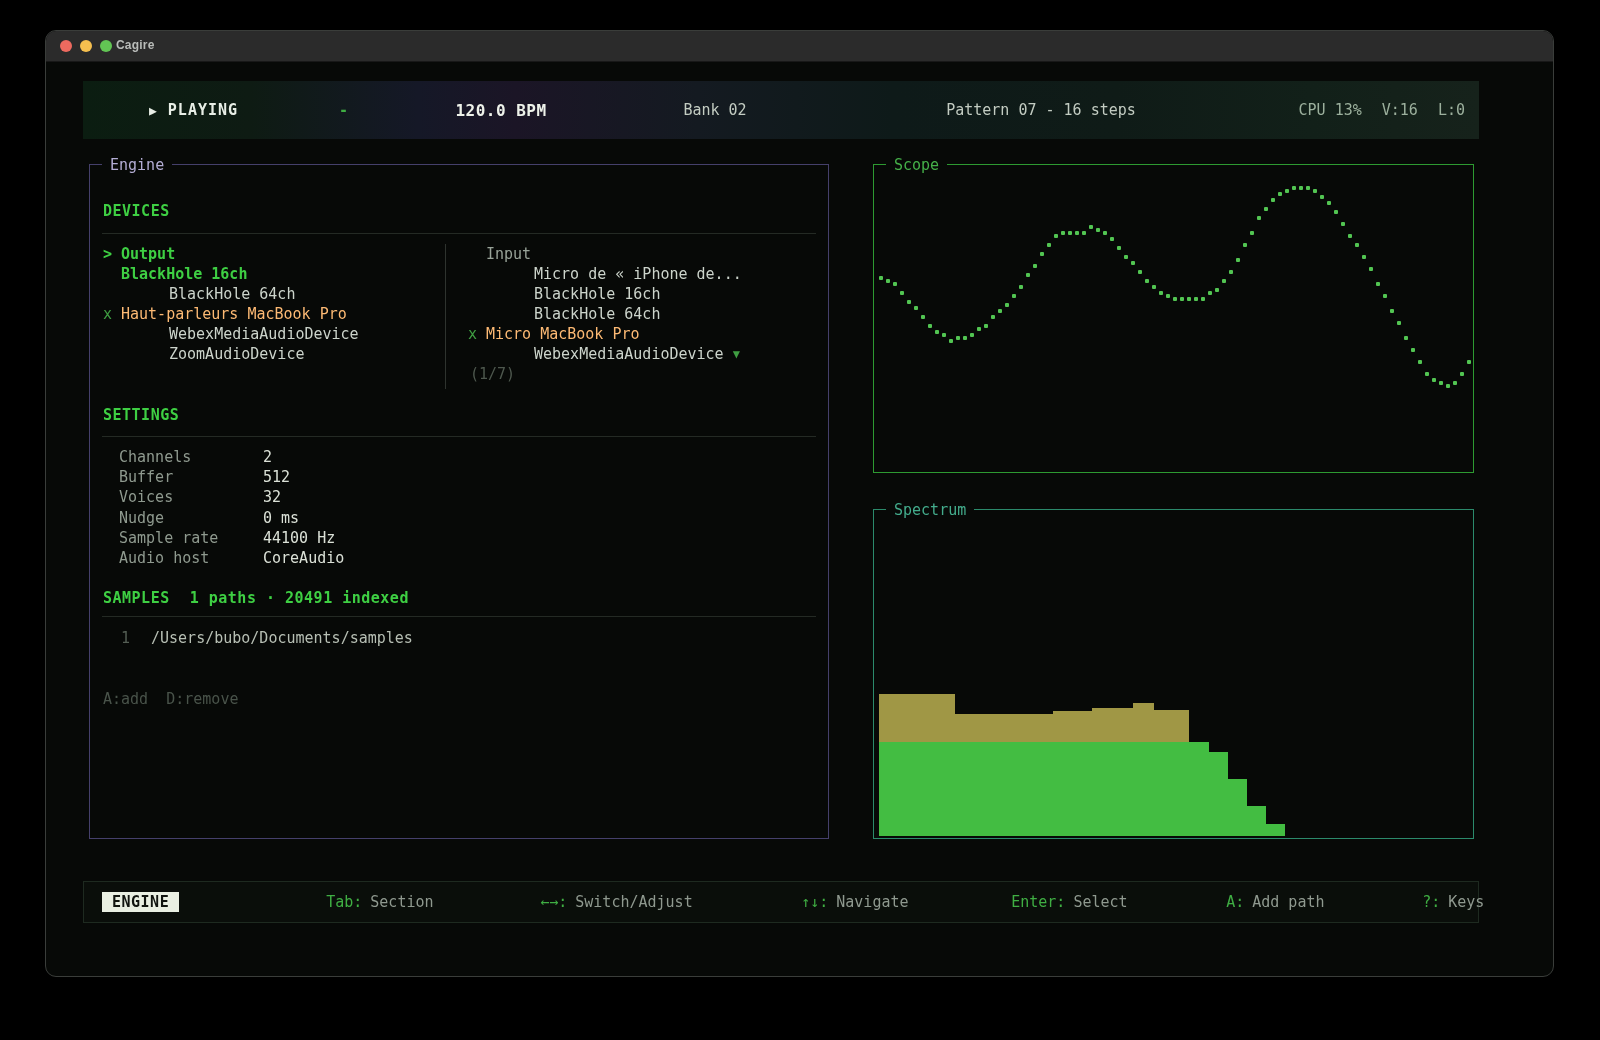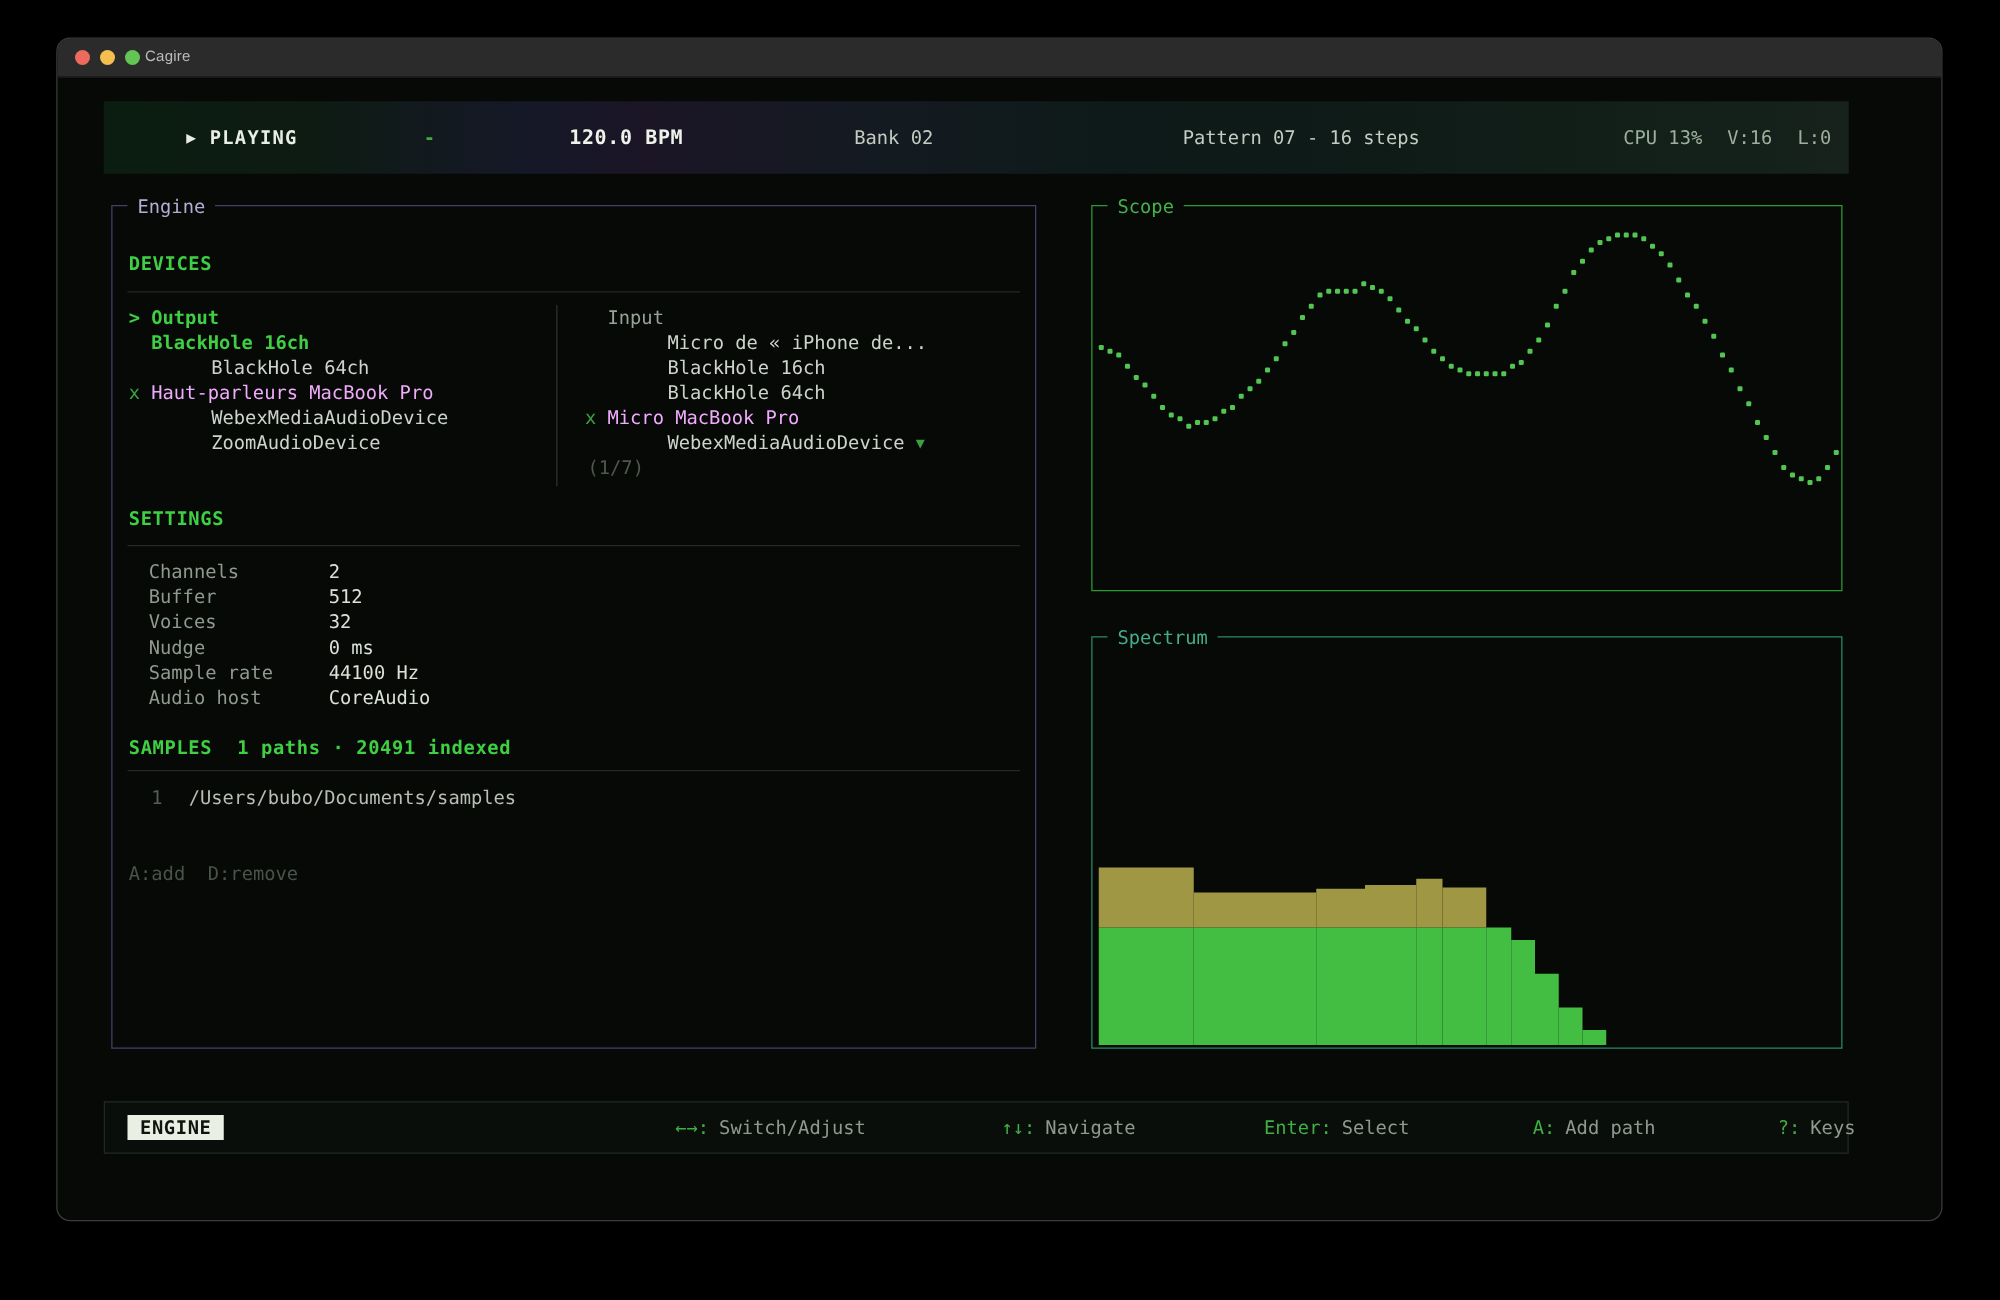--- a/index.html
+++ b/index.html
@@ -14,21 +14,21 @@
     box-shadow:0 25px 70px rgba(0,0,0,.85);
   }
   .titlebar{position:absolute;left:0;top:0;right:0;height:30px;background:#2b2b2b;border-bottom:1px solid #181818;}
   .traffic{position:absolute;left:14px;top:9px;display:flex;gap:8px;}
   .tl{width:12px;height:12px;border-radius:50%;display:block;}
   .tl.red{background:#ed6a5f;}
   .tl.yellow{background:#f5bf4f;}
   .tl.green{background:#62c554;}
   .win-title{
     position:absolute;left:70px;top:7px;font-family:"Liberation Sans",sans-serif;
-    font-size:12px;font-weight:normal;color:#b9bcb9;letter-spacing:.2px;
+    font-size:12px;font-weight:bold;color:#b9bcb9;letter-spacing:.2px;
   }
   
   .topbar{
     position:absolute;left:37px;top:50px;width:1396px;height:58px;
     background:linear-gradient(90deg,#0b1d11 0%,#0e1b13 12%,#151827 24%,#1b1526 31%,#141a21 44%,#0e1a19 58%,#0f1b17 74%,#122019 88%,#16221b 100%);
   }
   .tb-item{position:absolute;top:50%;transform:translateY(-50%);font-size:15px;white-space:pre;}
   .playing{left:66px;color:#e8eee6;font-weight:bold;letter-spacing:1px;display:flex;gap:10px;align-items:center;}
   .play-glyph{font-size:13px;}
   .tb-dash{left:256px;color:#3fae43;font-weight:bold;}
@@ -49,21 +49,21 @@
   .spectrum{left:827px;top:478px;width:599px;height:328px;border-color:#2b8a6b;}
   .spectrum .panel-title{color:#43ac8c;}
   
   .heading{position:absolute;color:#3ecf43;font-weight:bold;font-size:15px;letter-spacing:.5px;white-space:pre;}
   .sep{position:absolute;left:12px;width:714px;height:1px;background:#242a24;}
   .row{position:absolute;height:20px;line-height:20px;font-size:15px;display:flex;white-space:pre;}
   .marker{width:18px;flex:0 0 18px;}
   .marker.sel{color:#3ecf43;font-weight:bold;}
   .marker.act{color:#3f9e42;}
   .item-normal{color:#ccd4cb;margin-left:48px;}
-  .item-active{color:#f0abfc;}
+  .item-active{color:#fdba74;}
   .item-selected{color:#3ecf43;font-weight:bold;}
   .col-header{color:#98a398;}
   .col-header-selected{color:#3ecf43;font-weight:bold;}
   .dropdown{color:#3f9e42;margin-left:9px;font-size:12px;}
   .pager{color:#4e584e;}
   .col-divider{position:absolute;left:355px;top:79px;width:1px;height:145px;background:#2e332e;}
   .kv-label{color:#8f9a8f;width:144px;flex:0 0 144px;}
   .kv-value{color:#dbe1d7;}
   .samples-meta{margin-left:20px;}
   .path-idx{color:#545e54;width:30px;flex:0 0 30px;}
@@ -325,20 +325,23 @@
         <div style="position: absolute; left: 314px; width: 20px; bottom: 1px; height: 94px; background: rgb(67, 189, 66);"></div>
         <div style="position: absolute; left: 334px; width: 19px; bottom: 1px; height: 84px; background: rgb(67, 189, 66);"></div>
         <div style="position: absolute; left: 353px; width: 19px; bottom: 1px; height: 57px; background: rgb(67, 189, 66);"></div>
         <div style="position: absolute; left: 372px; width: 19px; bottom: 1px; height: 30px; background: rgb(67, 189, 66);"></div>
         <div style="position: absolute; left: 391px; width: 19px; bottom: 1px; height: 12px; background: rgb(67, 189, 66);"></div>
       </div>
   </div>
 
   <div class="bottombar">
     <span class="bb-item mode-badge">ENGINE</span>
+    <span class="bb-item keyhint kh-1">
+      <span class="key">Tab:</span><span class="key-label">Section</span>
+    </span>
     <span class="bb-item keyhint kh-2">
       <span class="key">←→:</span><span class="key-label">Switch/Adjust</span>
     </span>
     <span class="bb-item keyhint kh-3">
       <span class="key">↑↓:</span><span class="key-label">Navigate</span>
     </span>
     <span class="bb-item keyhint kh-4">
       <span class="key">Enter:</span><span class="key-label">Select</span>
     </span>
     <span class="bb-item keyhint kh-5">

